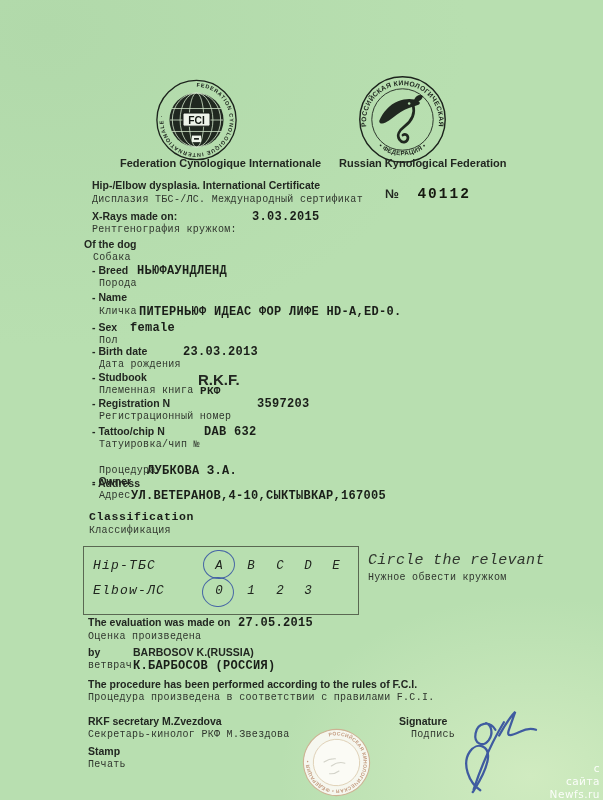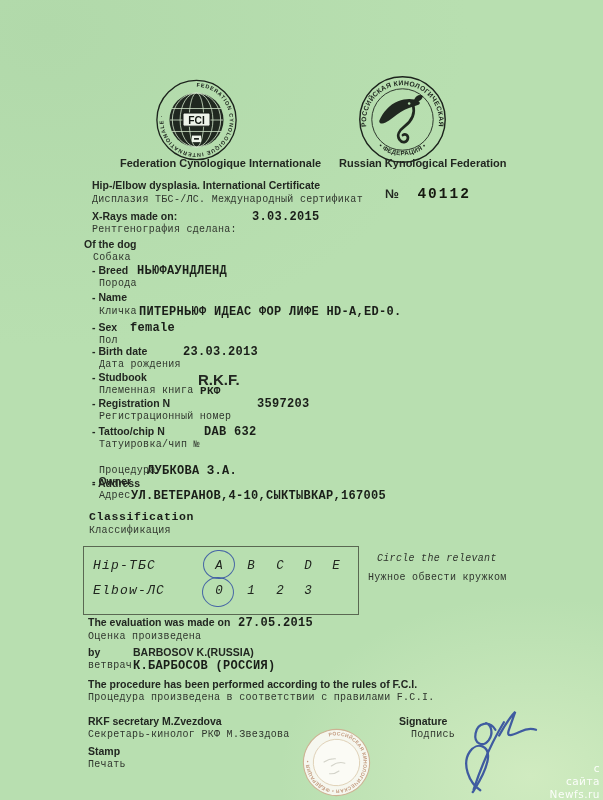--- a/index.html
+++ b/index.html
@@ -77,21 +77,21 @@
 <div class="line en" style="left:92px;top:180px">Hip-/Elbow dysplasia. International Certificate</div>
 <div class="line ru" style="left:92px;top:194px">Дисплазия ТБС-/ЛС. Международный сертификат</div>
 
 <div class="line" style="left:385px;top:184px">
   <span class="en" style="font-size:12.5px">№</span>
   <span class="cert-no" style="margin-left:14px">40112</span>
 </div>
 
 <div class="line en" style="left:92px;top:211px">X-Rays made on:</div>
 <div class="line val" style="left:252px;top:211px">3.03.2015</div>
-<div class="line ru" style="left:92px;top:224px">Рентгенография сделана:</div>
+<div class="line ru" style="left:92px;top:224px">Рентгенография кружком:</div>
 
 <div class="line en" style="left:84px;top:239px">Of the dog</div>
 <div class="line ru" style="left:93px;top:252px">Собака</div>
 
 <div class="line en" style="left:92px;top:265px">- Breed</div>
 <div class="line val" style="left:137px;top:265px">НЬЮФАУНДЛЕНД</div>
 <div class="line ru" style="left:99px;top:278px">Порода</div>
 
 <div class="line en" style="left:92px;top:292px">- Name</div>
 <div class="line ru" style="left:99px;top:306px">Кличка</div>
@@ -140,21 +140,21 @@
 
 <div class="line cls-label" style="left:93px;top:584px">Elbow-ЛС</div>
 <span class="opt" style="left:211px;top:584px">0</span>
 <span class="opt" style="left:243px;top:584px">1</span>
 <span class="opt" style="left:272px;top:584px">2</span>
 <span class="opt" style="left:300px;top:584px">3</span>
 
 <div class="pen-circle" style="left:203px;top:550px;width:30px;height:27px;transform:rotate(-5deg)"></div>
 <div class="pen-circle" style="left:202px;top:577px;width:30px;height:28px;transform:rotate(4deg)"></div>
 
-<div class="line ru it" style="left:377px;top:553px;font-size:10px">Circle the relevant</div>
+<div class="line ru it" style="left:368px;top:553px;font-size:15px">Circle the relevant</div>
 <div class="line ru" style="left:368px;top:572px">Нужное обвести кружком</div>
 
 <div class="line en" style="left:88px;top:617px">The evaluation was made on</div>
 <div class="line val" style="left:238px;top:617px">27.05.2015</div>
 <div class="line ru" style="left:88px;top:631px">Оценка произведена</div>
 
 <div class="line en" style="left:88px;top:647px">by</div>
 <div class="line en" style="left:133px;top:647px">BARBOSOV K.(RUSSIA)</div>
 <div class="line ru" style="left:88px;top:660px">ветврач</div>
 <div class="line val" style="left:133px;top:660px">К.БАРБОСОВ (РОССИЯ)</div>

